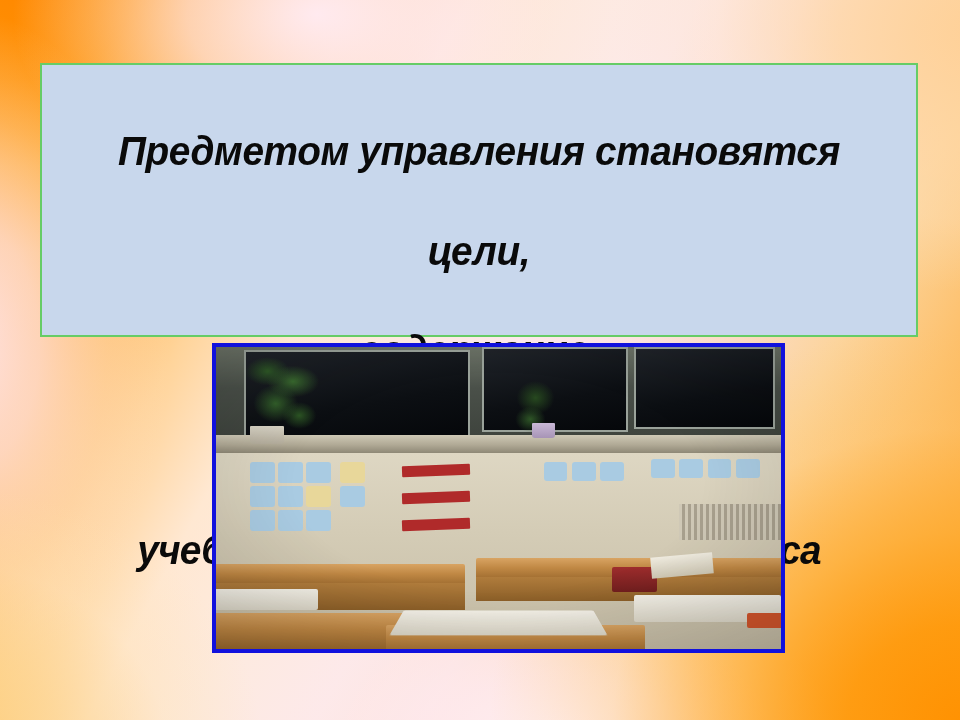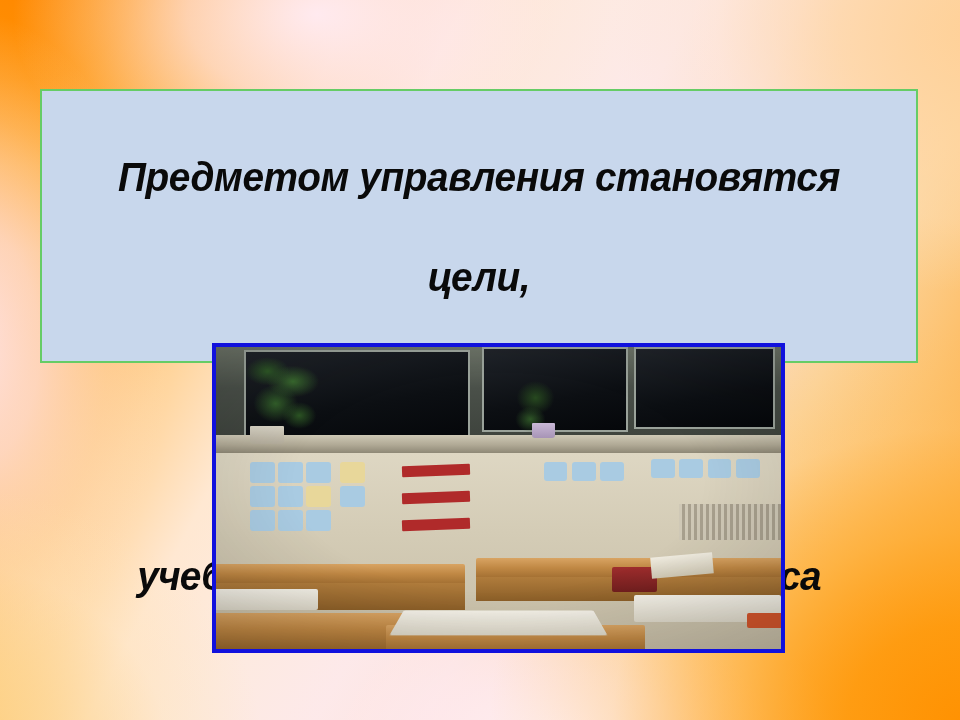--- a/index.html
+++ b/index.html
@@ -95,21 +95,21 @@
       rgba(255,240,248,0.95) 0%,
       rgba(255,235,242,0.68) 34%,
       rgba(255,232,230,0.28) 62%,
       rgba(255,232,215,0.0) 84%);
   }
 
   
   .title-box {
     position: absolute;
     left: 40px;
-    top: 89px;
+    top: 63px;
     width: 878px;
     height: 274px;
     box-sizing: border-box;
     border: 2px solid #66cc66;
     background: #c8d7ec;
     padding: 10px 14px 0 14px;
     display: block;
   }
   .title-text {
     margin: 0;

